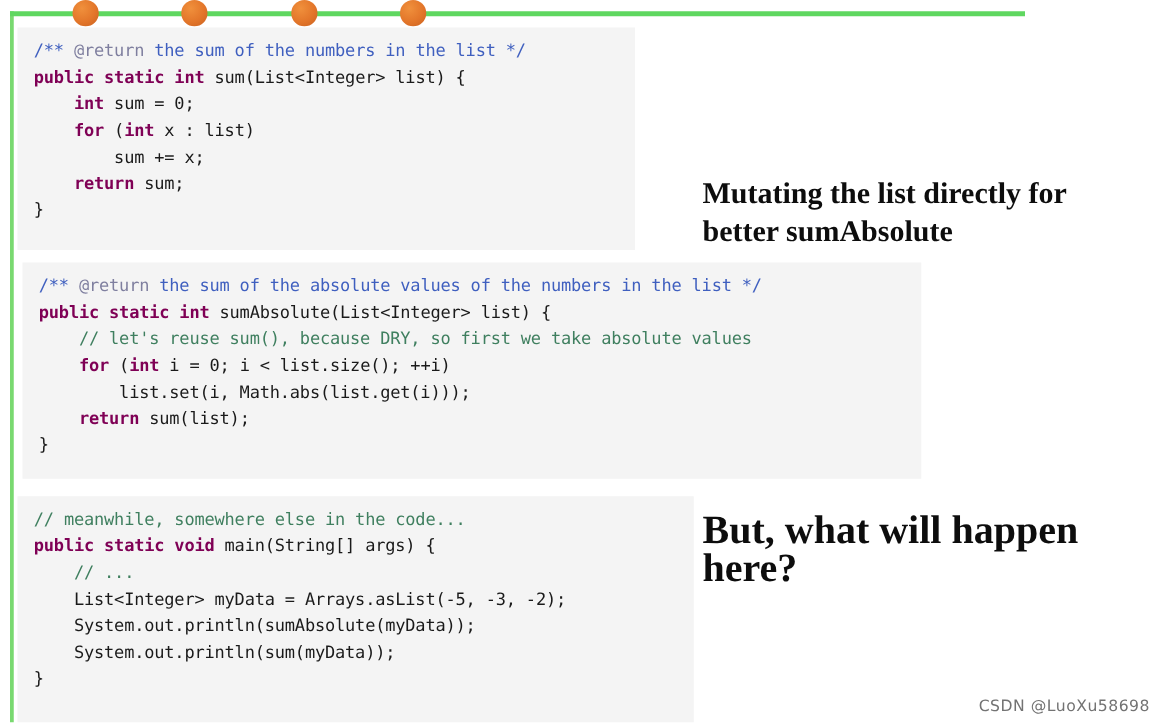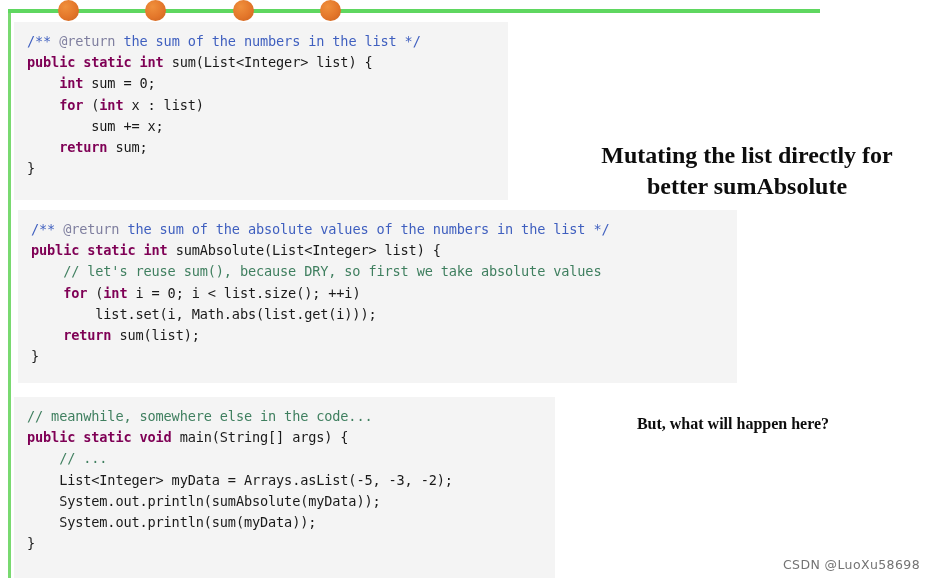--- a/index.html
+++ b/index.html
@@ -96,30 +96,30 @@
     box-shadow: 1px 1px 2px rgba(0,0,0,0.18);
   }
   #callout-badge span { display: block; }
 
   
   .annotation {
     position: absolute;
     font-family: "Liberation Serif", "DejaVu Serif", serif;
     font-weight: bold;
     color: #0d0d0d;
-    text-align: center;
+    text-align: left;
     line-height: 31px;
   }
   #annotation-1 {
     left: 562px; top: 140px; width: 370px;
     font-size: 24px;
   }
   #annotation-2 {
-    left: 548px; top: 408px; width: 370px;
-    font-size: 16px;
+    left: 562px; top: 408px; width: 370px;
+    font-size: 32px;
   }
 
   
   #watermark {
     position: absolute;
     right: 12px;
     bottom: 6px;
     font-family: "DejaVu Sans", sans-serif;
     font-size: 12.5px;
     color: #737373;

